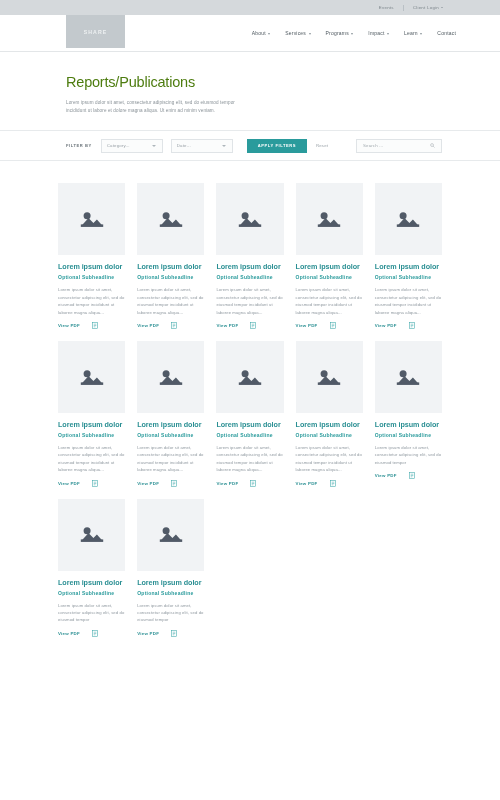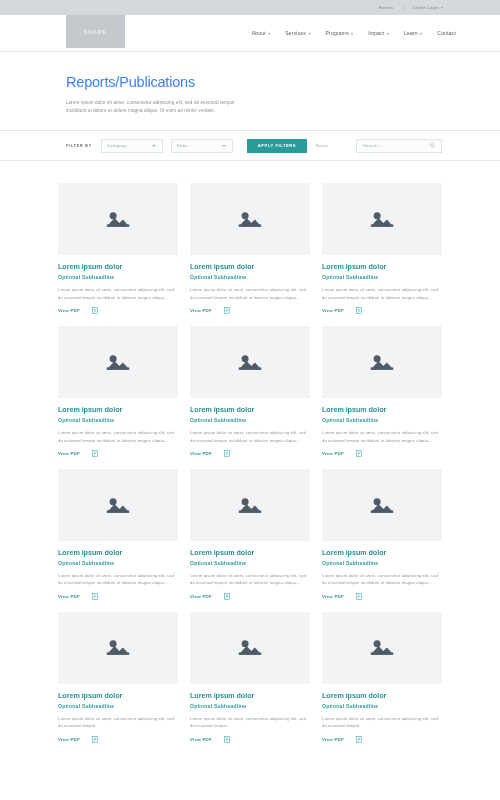--- a/index.html
+++ b/index.html
@@ -86,21 +86,21 @@
     vertical-align: middle;
   }
 
   
   .intro {
     padding: 22px 58px 0 66px;
   }
   .page-title {
     font-size: 14.5px;
     font-weight: normal;
-    color: #3b82f6;
+    color: #4d7c0f;
     letter-spacing: -0.2px;
     margin-bottom: 9px;
   }
   .intro-copy {
     font-size: 4.6px;
     line-height: 8.2px;
     color: #8a9298;
     max-width: 188px;
     letter-spacing: .1px;
   }
@@ -189,21 +189,21 @@
   .search-icon {
     position: absolute;
     right: 6px;
     width: 5px; height: 5px;
   }
 
   
   .grid {
     padding: 22px 58px 0 58px;
     display: grid;
-    grid-template-columns: repeat(3, 1fr);
+    grid-template-columns: repeat(5, 1fr);
     column-gap: 6px;
     row-gap: 14px;
     gap: 12px;
   }
   .card { width: 100%; }
   .card-thumb {
     width: 100%;
     height: 72px;
     background: #f1f3f5;
     display: flex;

